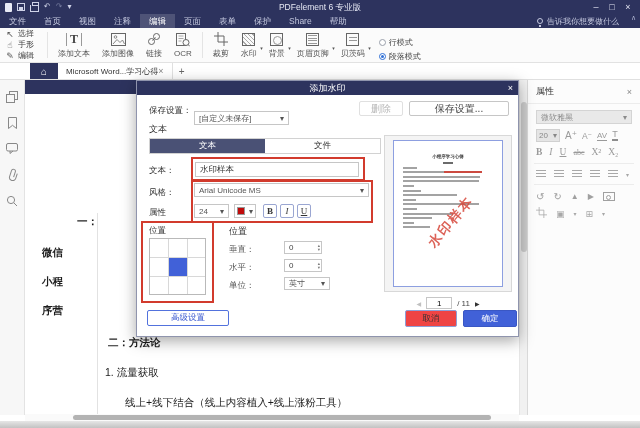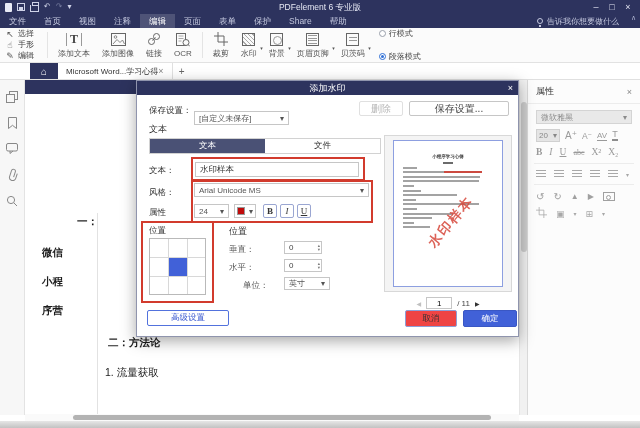--- a/index.html
+++ b/index.html
@@ -41,21 +41,21 @@
   .tcaret{position:absolute;right:0;bottom:11px;font-size:5px;color:#555}
   .i-addtext{font:bold 12px "Liberation Serif",serif;color:#444;border-left:1px solid #999;border-right:1px solid #999;padding:0 3px;line-height:13px}
   .i-wm{width:13px;height:13px;border:1px solid #666;background:repeating-linear-gradient(45deg,transparent 0 2px,#aaa 2px 3px)}
   .i-bg{width:13px;height:13px;border:1px solid #666;position:relative}
   .i-bg::after{content:"";position:absolute;left:2px;top:2px;width:7px;height:7px;border:1px solid #999;border-radius:50%}
   .i-hf{width:13px;height:13px;border:1px solid #666;position:relative}
   .i-hf::before{content:"";position:absolute;left:1px;right:1px;top:1px;height:2px;border-top:1px solid #999;border-bottom:1px solid #999}
   .i-hf::after{content:"";position:absolute;left:1px;right:1px;bottom:1px;height:2px;border-top:1px solid #999;border-bottom:1px solid #999}
   .i-bates{width:13px;height:13px;border:1px solid #666;position:relative}
   .i-bates::after{content:"";position:absolute;left:2px;top:3px;width:8px;height:6px;background:repeating-linear-gradient(to bottom,#999 0 1px,transparent 1px 3px)}
-  .radiocol{display:flex;flex-direction:column;justify-content:space-between;gap:3px;margin-left:8px;font-size:8px;color:#444}
+  .radiocol{display:flex;flex-direction:column;justify-content:flex-end;gap:3px;margin-left:8px;font-size:8px;color:#444}
   .rrow{display:flex;align-items:center}
   .radio{width:7px;height:7px;border:1px solid #9aa0ab;border-radius:50%;margin-right:3px;position:relative;background:#fff}
   .radio.sel{border-color:#2f6fd6}
   .radio.sel::after{content:"";position:absolute;inset:1px;background:#2f6fd6;border-radius:50%}
 
   
   .tabbar{position:absolute;left:0;top:63px;right:0;height:17px;background:#fff;border-bottom:1px solid #e0e0e0;display:flex;align-items:stretch}
   .homebtn{width:28px;margin-left:30px;background:#2d335e;color:#fff;font-size:10px;display:flex;align-items:center;justify-content:center}
   .doctab{display:flex;align-items:center;padding:0 8px;border-right:1px solid #e0e0e0;font-size:8px;color:#333;background:#fff}
   .tabclose{color:#888;font-size:9px}
@@ -322,20 +322,21 @@
   </div>
 
   <div class="docarea">
     <div class="framleline"></div>
     <div class="docline b" style="left:52px;top:135px">一：</div>
     <div class="docline b" style="left:17px;top:166px">微信</div>
     <div class="docline b" style="left:17px;top:195px">小程</div>
     <div class="docline b" style="left:17px;top:224px">序营</div>
     <div class="docline b" style="left:83px;top:256px">二：方法论</div>
     <div class="docline" style="left:80px;top:286px">1. 流量获取</div>
+    <div class="docline" style="left:100px;top:316px">线上+线下结合（线上内容植入+线上涨粉工具）</div>
   </div>
   <div class="navstrip"></div>
 
   <div class="vscroll">
     <div class="vthumb"></div>
   </div>
 
   <div class="rpanel">
     <div class="rphead">
       <span>属性</span>
@@ -456,21 +457,21 @@
         </span>
     </div>
     <span class="dlabel" style="left:92px;top:181px;color:#555">水平：</span>
     <div class="spin" style="left:147px;top:178px">
       <span>0</span>
       <span class="spinarrows">
           <span>▴</span>
           <span>▾</span>
         </span>
     </div>
-    <span class="dlabel" style="left:106px;top:199px;color:#555">单位：</span>
+    <span class="dlabel" style="left:92px;top:199px;color:#555">单位：</span>
     <div class="dselect" style="left:147px;top:196px;width:46px;height:13px">
       <span>英寸</span>
       <span>▾</span>
     </div>
 
     <div class="advbtn">高级设置</div>
 
     <div class="preview">
       <div class="pvpage">
         <div class="pvtitle">小程序学习心得</div>

